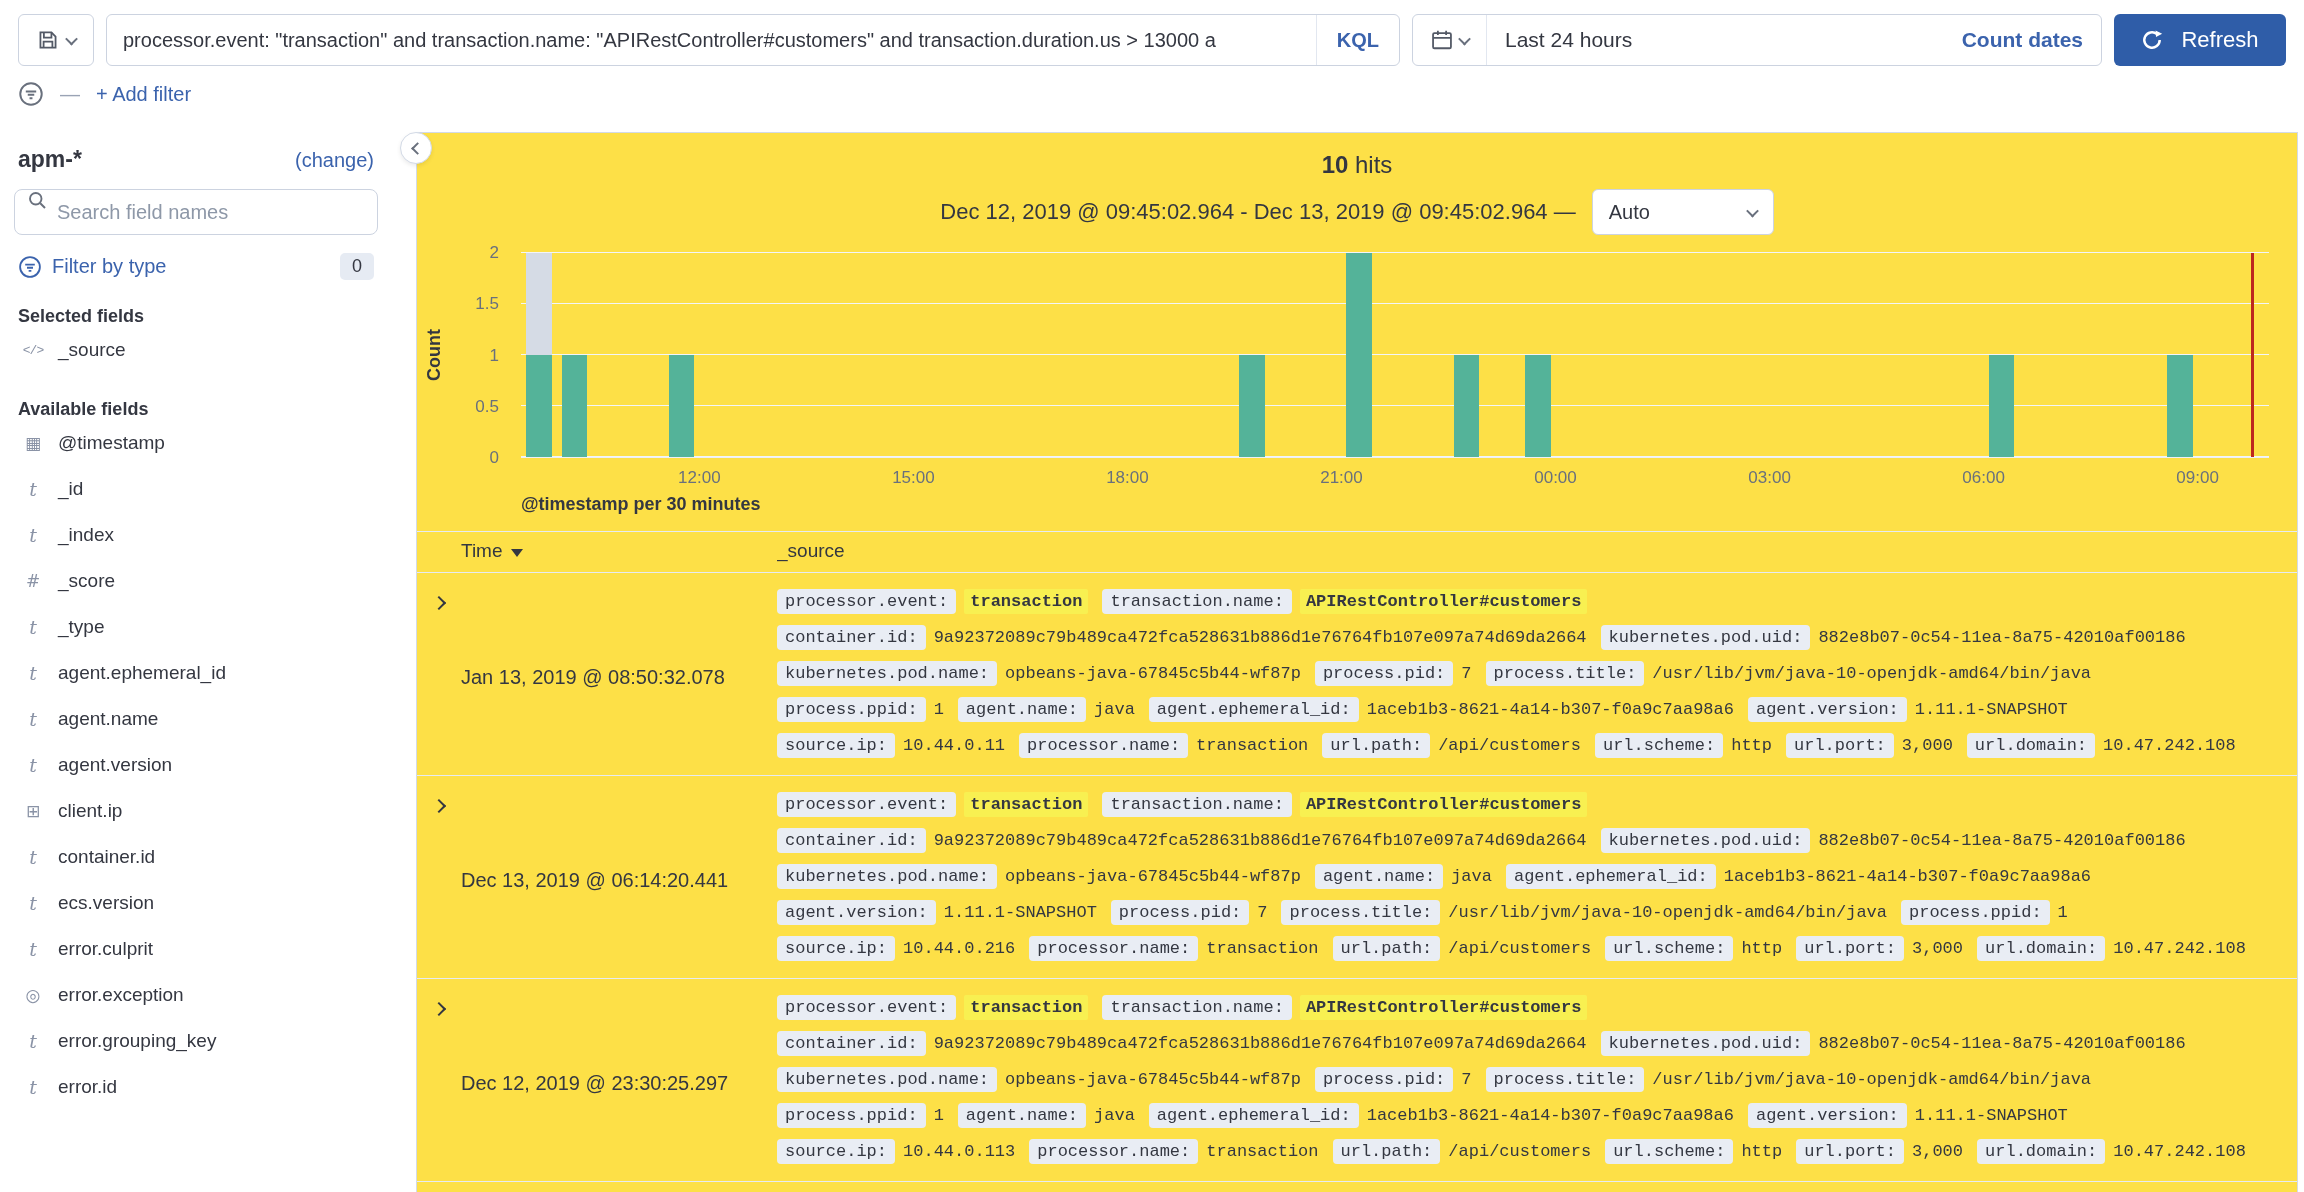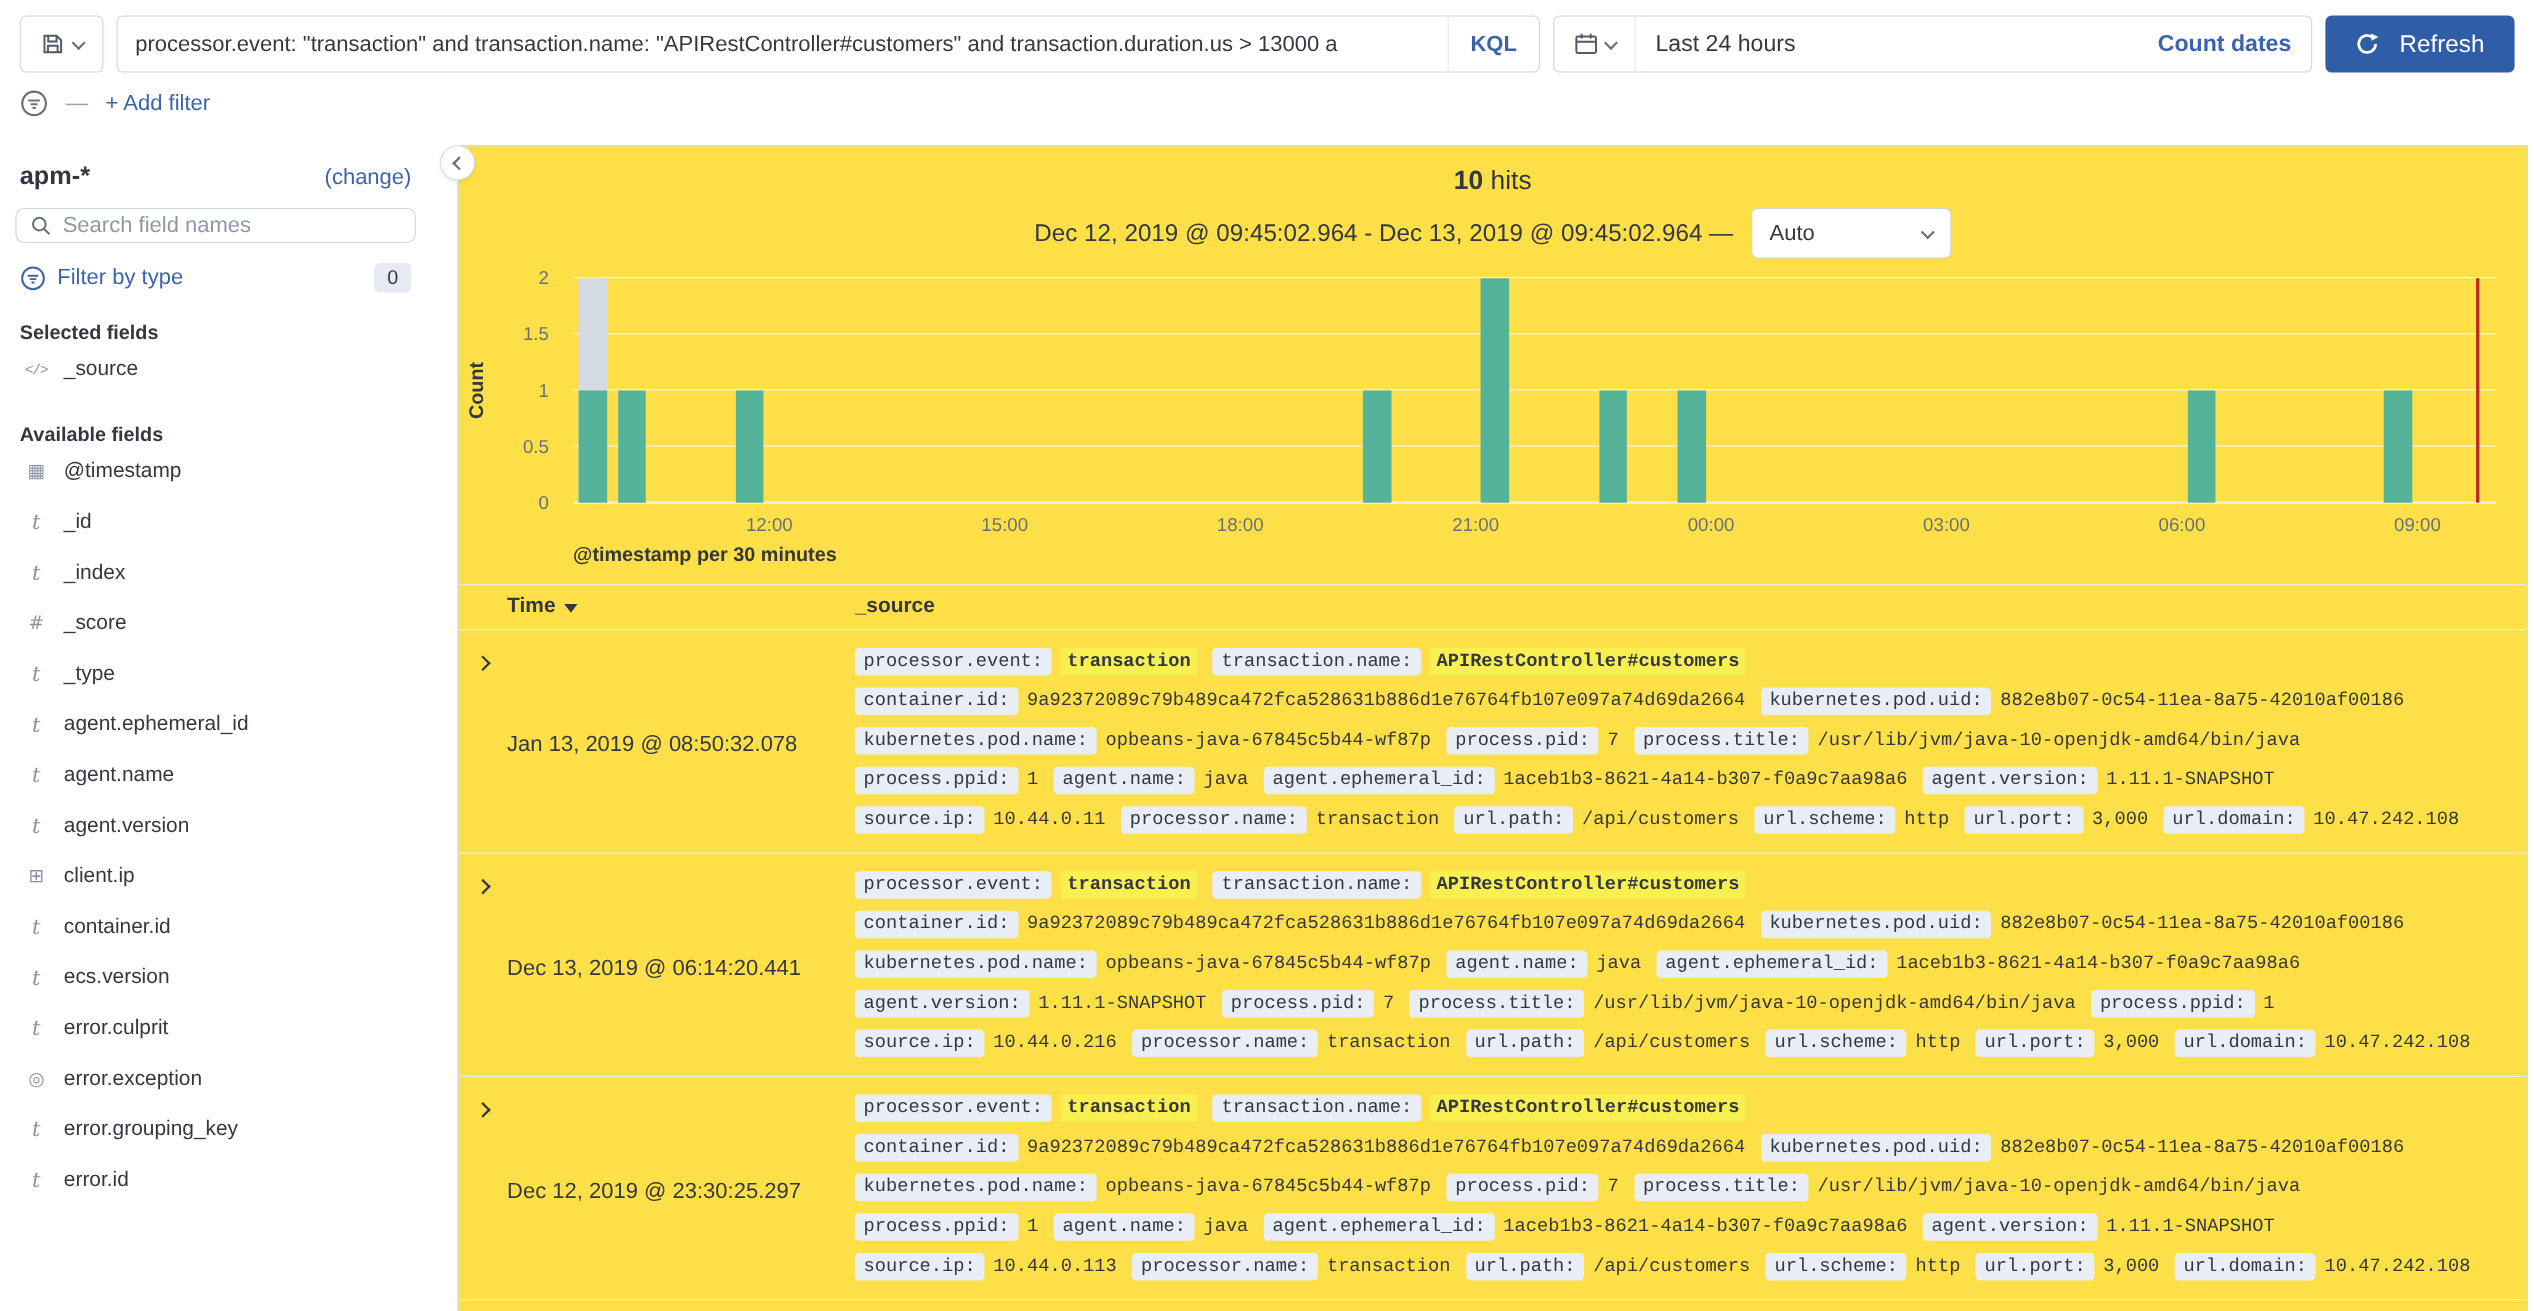--- a/index.html
+++ b/index.html
@@ -28,22 +28,22 @@
   .filter-row{display:flex;align-items:center;gap:16px;padding:2px 18px 12px;height:46px}
   .add-filter{color:var(--accent);font-size:20px;font-weight:500;cursor:pointer;text-decoration:none}
   .fdash{color:#9aa3b5;font-size:20px}
 
   
   .layout{display:flex;position:relative;height:1070px}
   aside{width:416px;padding:24px 38px 0 14px;flex:none}
   .sidebar-head{display:flex;justify-content:space-between;align-items:baseline;padding:0 4px}
   .index-title{font-size:23px;font-weight:700}
   .change-link{font-size:20px;color:var(--accent);cursor:pointer;text-decoration:none}
-  .search-box{margin-top:16px;height:32px;border:1px solid #ccd3e0;border-radius:8px;display:flex;
-    align-items:center;gap:10px;padding:0 12px;background:#fff}
+  .search-box{margin-top:16px;height:46px;border:1px solid #ccd3e0;border-radius:8px;display:flex;
+    gap:10px;padding:0 12px;background:#fff}
   .search-box input{border:none;outline:none;flex:1;font-size:20px;font-family:inherit;color:#343741}
   .search-box input::placeholder{color:#8e98a8}
   .filter-type-row{margin-top:18px;display:flex;align-items:center;gap:10px;padding:0 4px}
   .filter-type-link{color:var(--accent);font-size:20px;cursor:pointer;text-decoration:none}
   .badge0{margin-left:auto;background:#e6ebf3;border-radius:5px;padding:3px 12px;font-size:18px}
   .section-h{margin:26px 4px 0;font-size:18px;font-weight:700}
   .field-item{display:flex;align-items:center;gap:10px;padding:12px 4px;cursor:pointer}
   .field-item .fname{font-size:19px}
   .ficon{width:30px;flex:none;text-align:center;color:#8a93a6;font-size:17px;
     font-family:"DejaVu Sans",sans-serif}
@@ -76,21 +76,21 @@
   .bar{position:absolute;bottom:0}
   .bar-teal{background:var(--teal)}
   .bar-partial{background:var(--partial_bucket)}
   .endline{position:absolute;top:0;bottom:0;width:3px;background:var(--end_marker)}
   .x-axis{margin-left:104px;height:34px;position:relative}
   .xtick{position:absolute;top:10px;transform:translateX(-50%);font-size:17px;color:#69707d}
   .x-title{margin-left:104px;text-align:left;font-weight:700;font-size:18px;padding-top:2px}
 
   
   .thead{display:flex;margin-top:16px;padding:8px 0 10px;border-top:1px solid #e6ebf2;border-bottom:1px solid #e6ebf2;
-    font-weight:700;font-size:19px}
+    font-weight:400;font-size:19px}
   .c-expand{width:44px;flex:none;display:flex;justify-content:center}
   .c-time{width:316px;flex:none;display:flex;align-items:center;gap:8px}
   .c-source{flex:1;padding-right:18px;overflow:hidden}
   .sort-arrow{width:0;height:0;border-left:6px solid transparent;border-right:6px solid transparent;
     border-top:8px solid #343741;margin-top:3px}
   .doc-row{display:flex;padding:10px 0 12px;border-bottom:1px solid #e6ebf2}
   .expand-btn{background:none;border:none;cursor:pointer;margin-top:9px;height:22px}
   .chev-right{display:inline-block;width:10px;height:10px;border-top:2px solid #343741;border-right:2px solid #343741;
     transform:rotate(45deg)}
   .time-cell{font-size:20px;padding-top:8px}

